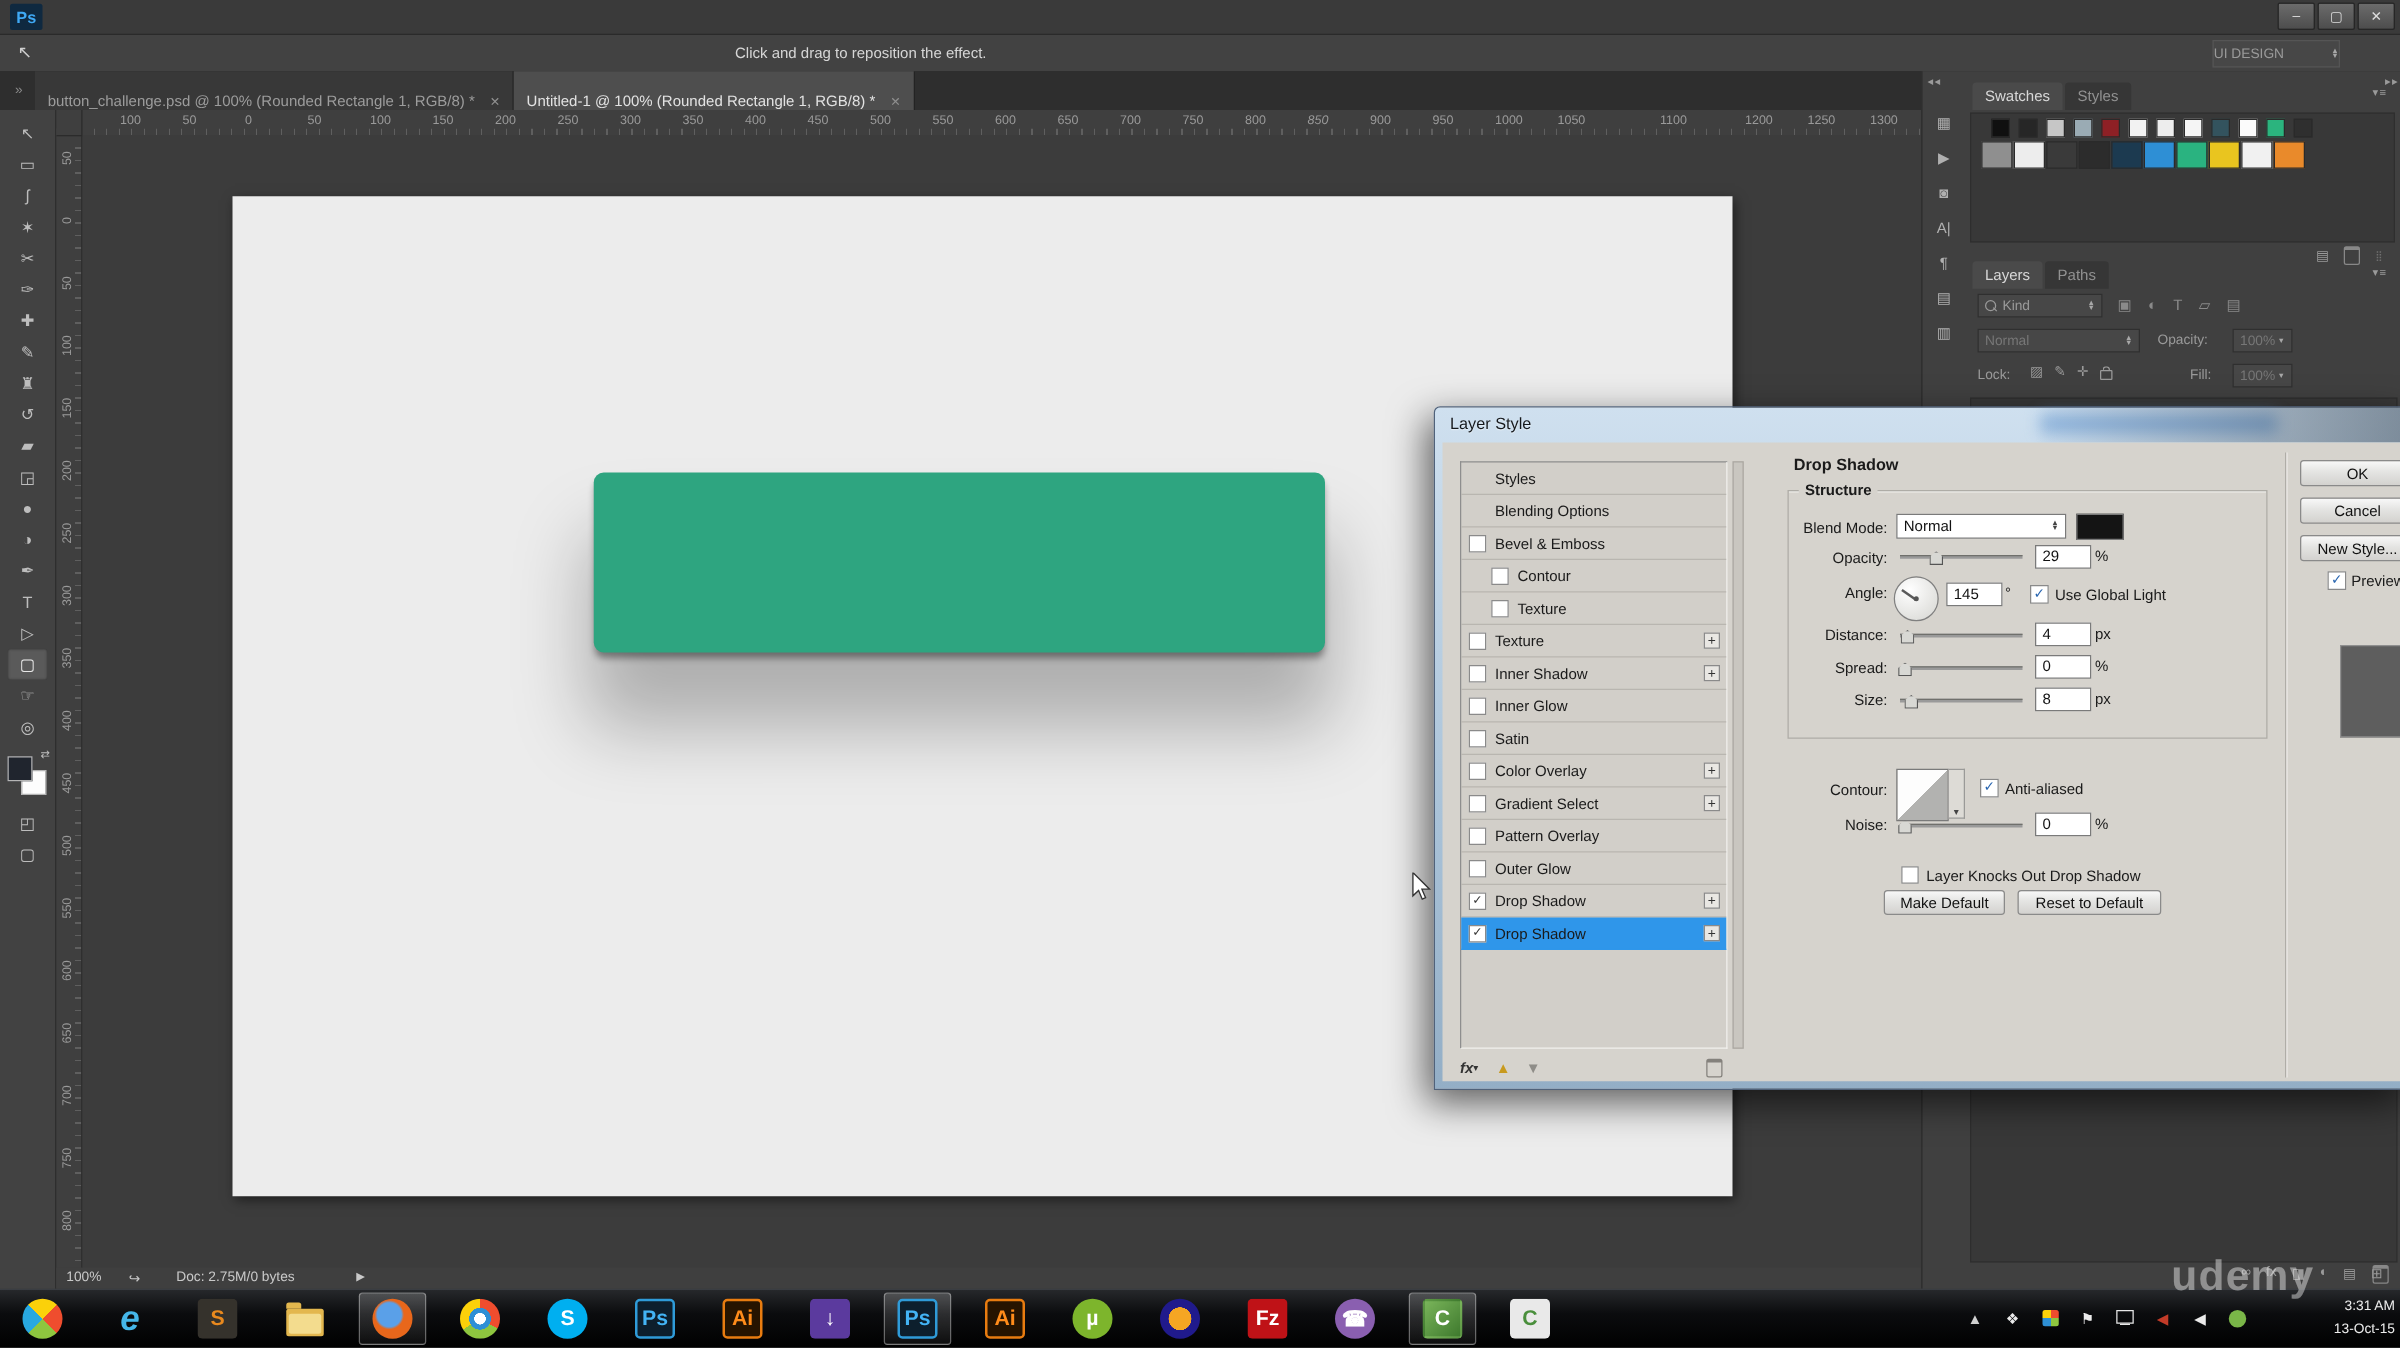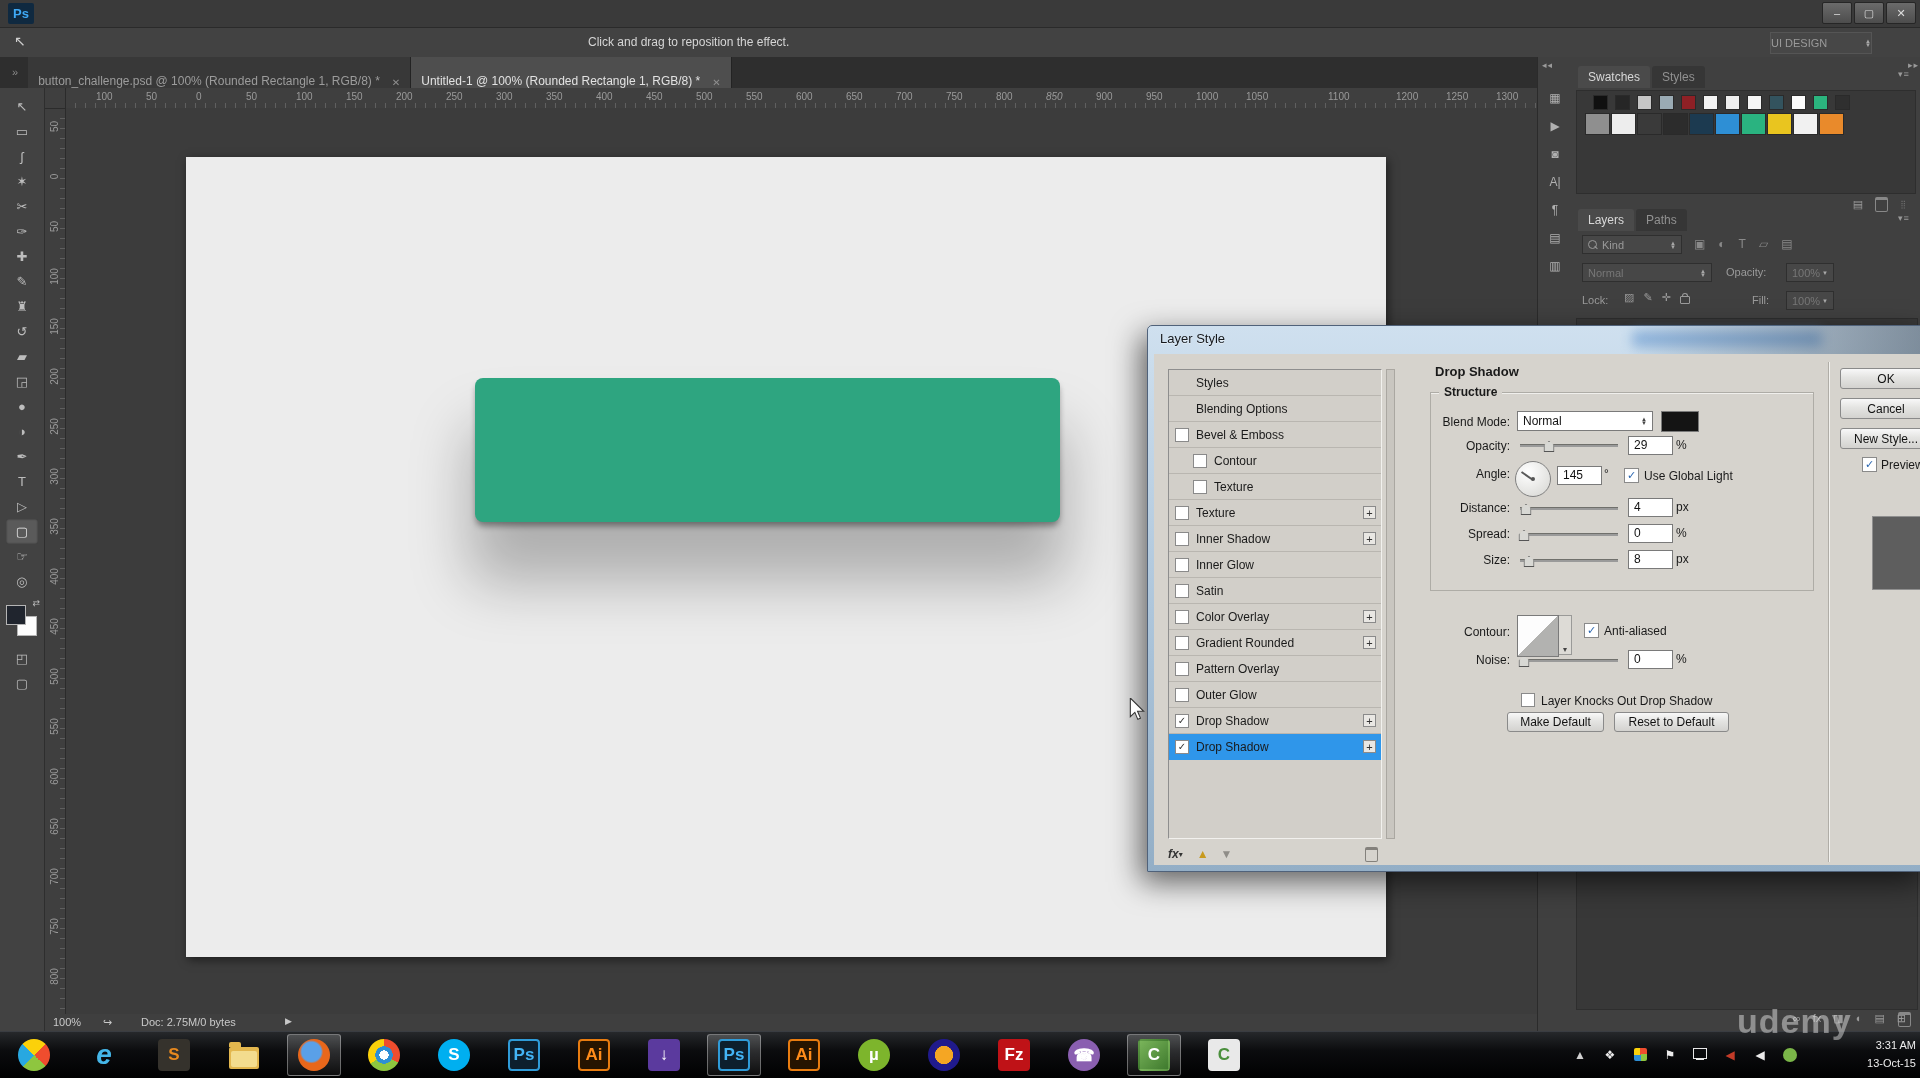--- a/index.html
+++ b/index.html
@@ -496,21 +496,21 @@
           <span>Satin</span>
 
         </div>
           <div class="srow hasplus">
           <span class="dcb" data-cb="unchecked"></span>
           <span>Color Overlay</span>
           <span class="plusbox">+</span>
         </div>
           <div class="srow hasplus">
           <span class="dcb" data-cb="unchecked"></span>
-          <span>Gradient Rounded</span>
+          <span>Gradient Select</span>
           <span class="plusbox">+</span>
         </div>
           <div class="srow">
           <span class="dcb" data-cb="unchecked"></span>
           <span>Pattern Overlay</span>
 
         </div>
           <div class="srow">
           <span class="dcb" data-cb="unchecked"></span>
           <span>Outer Glow</span>

